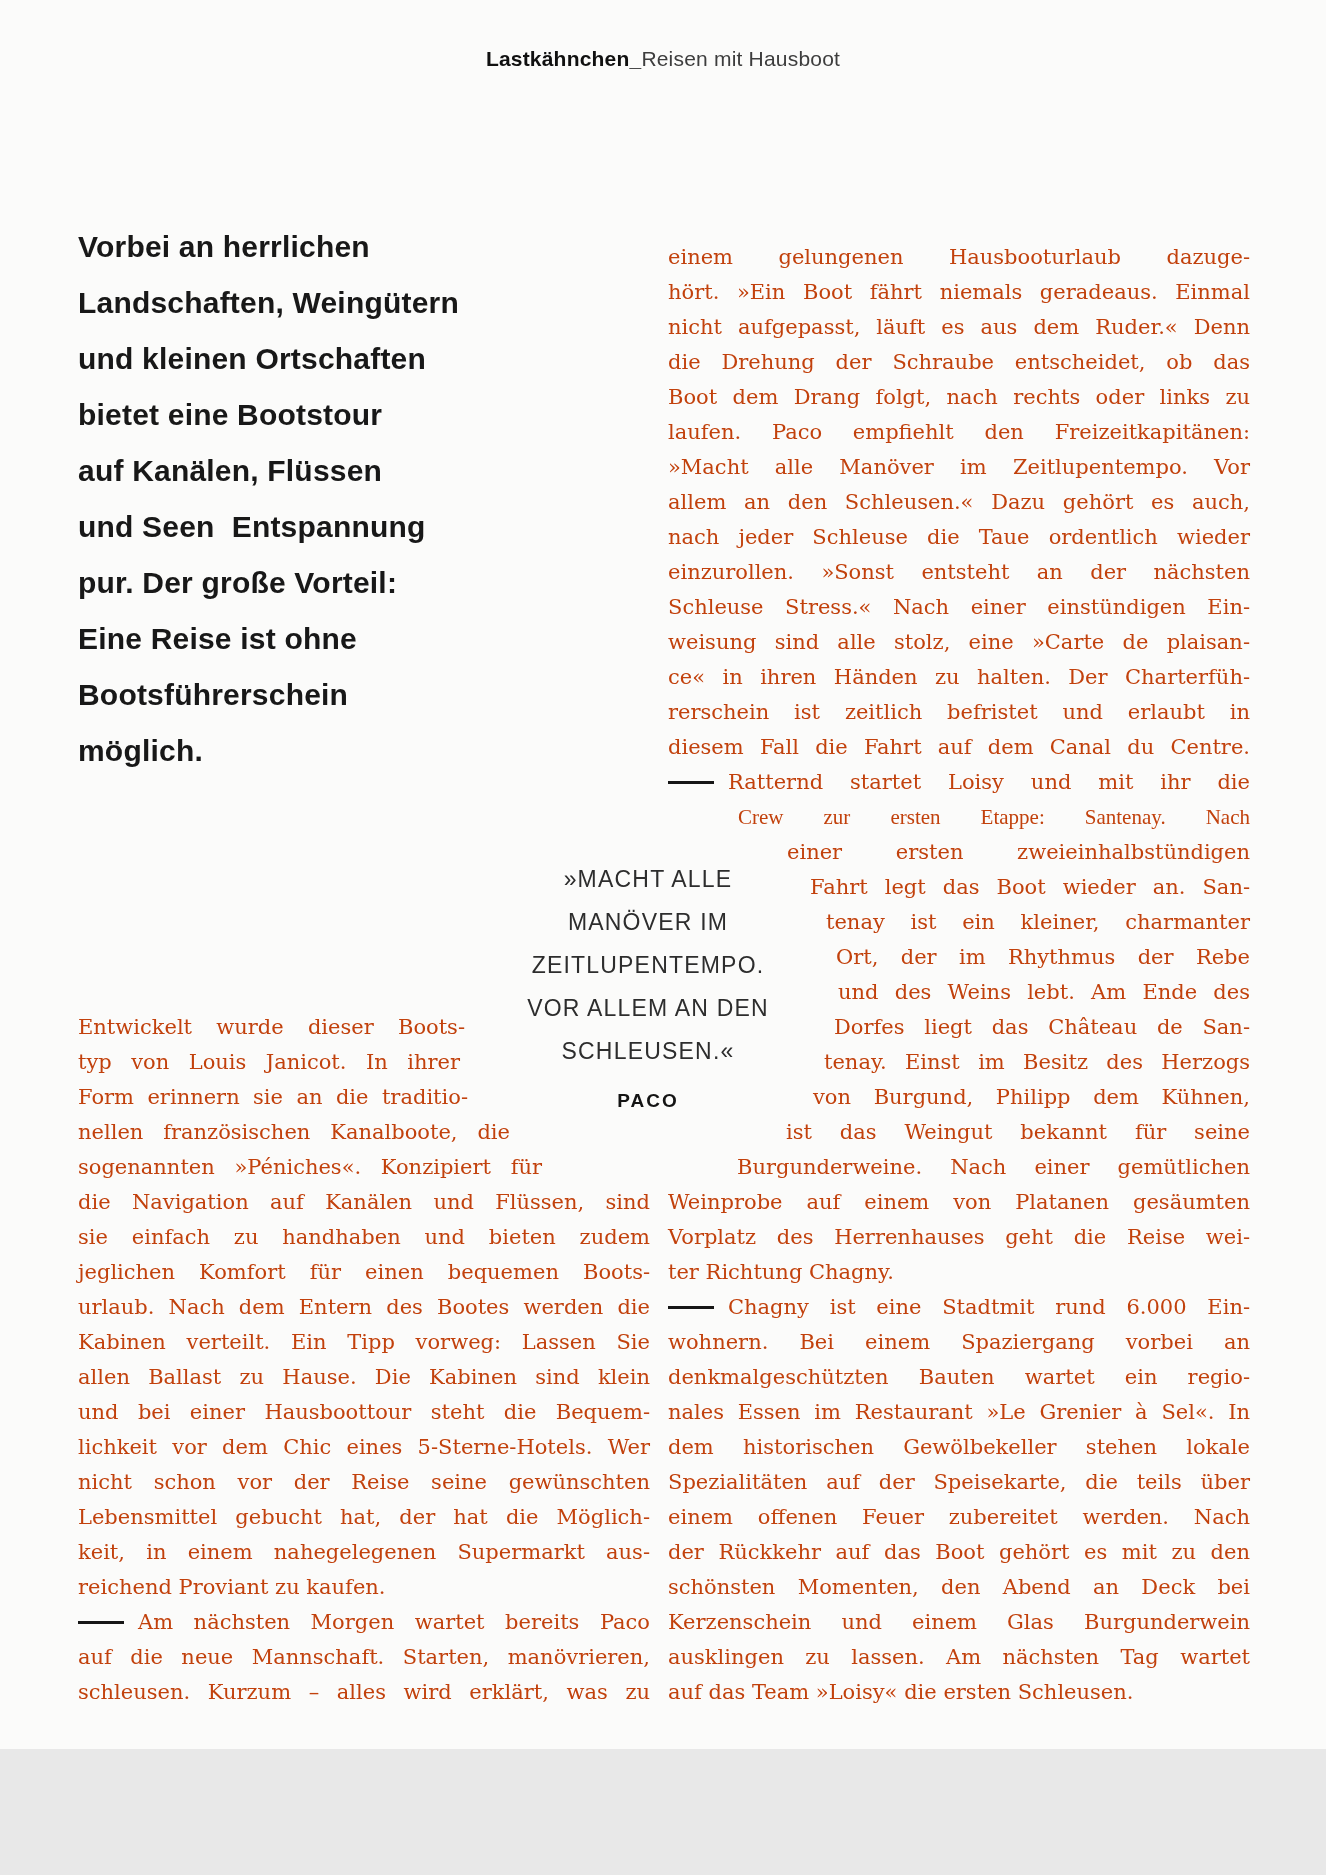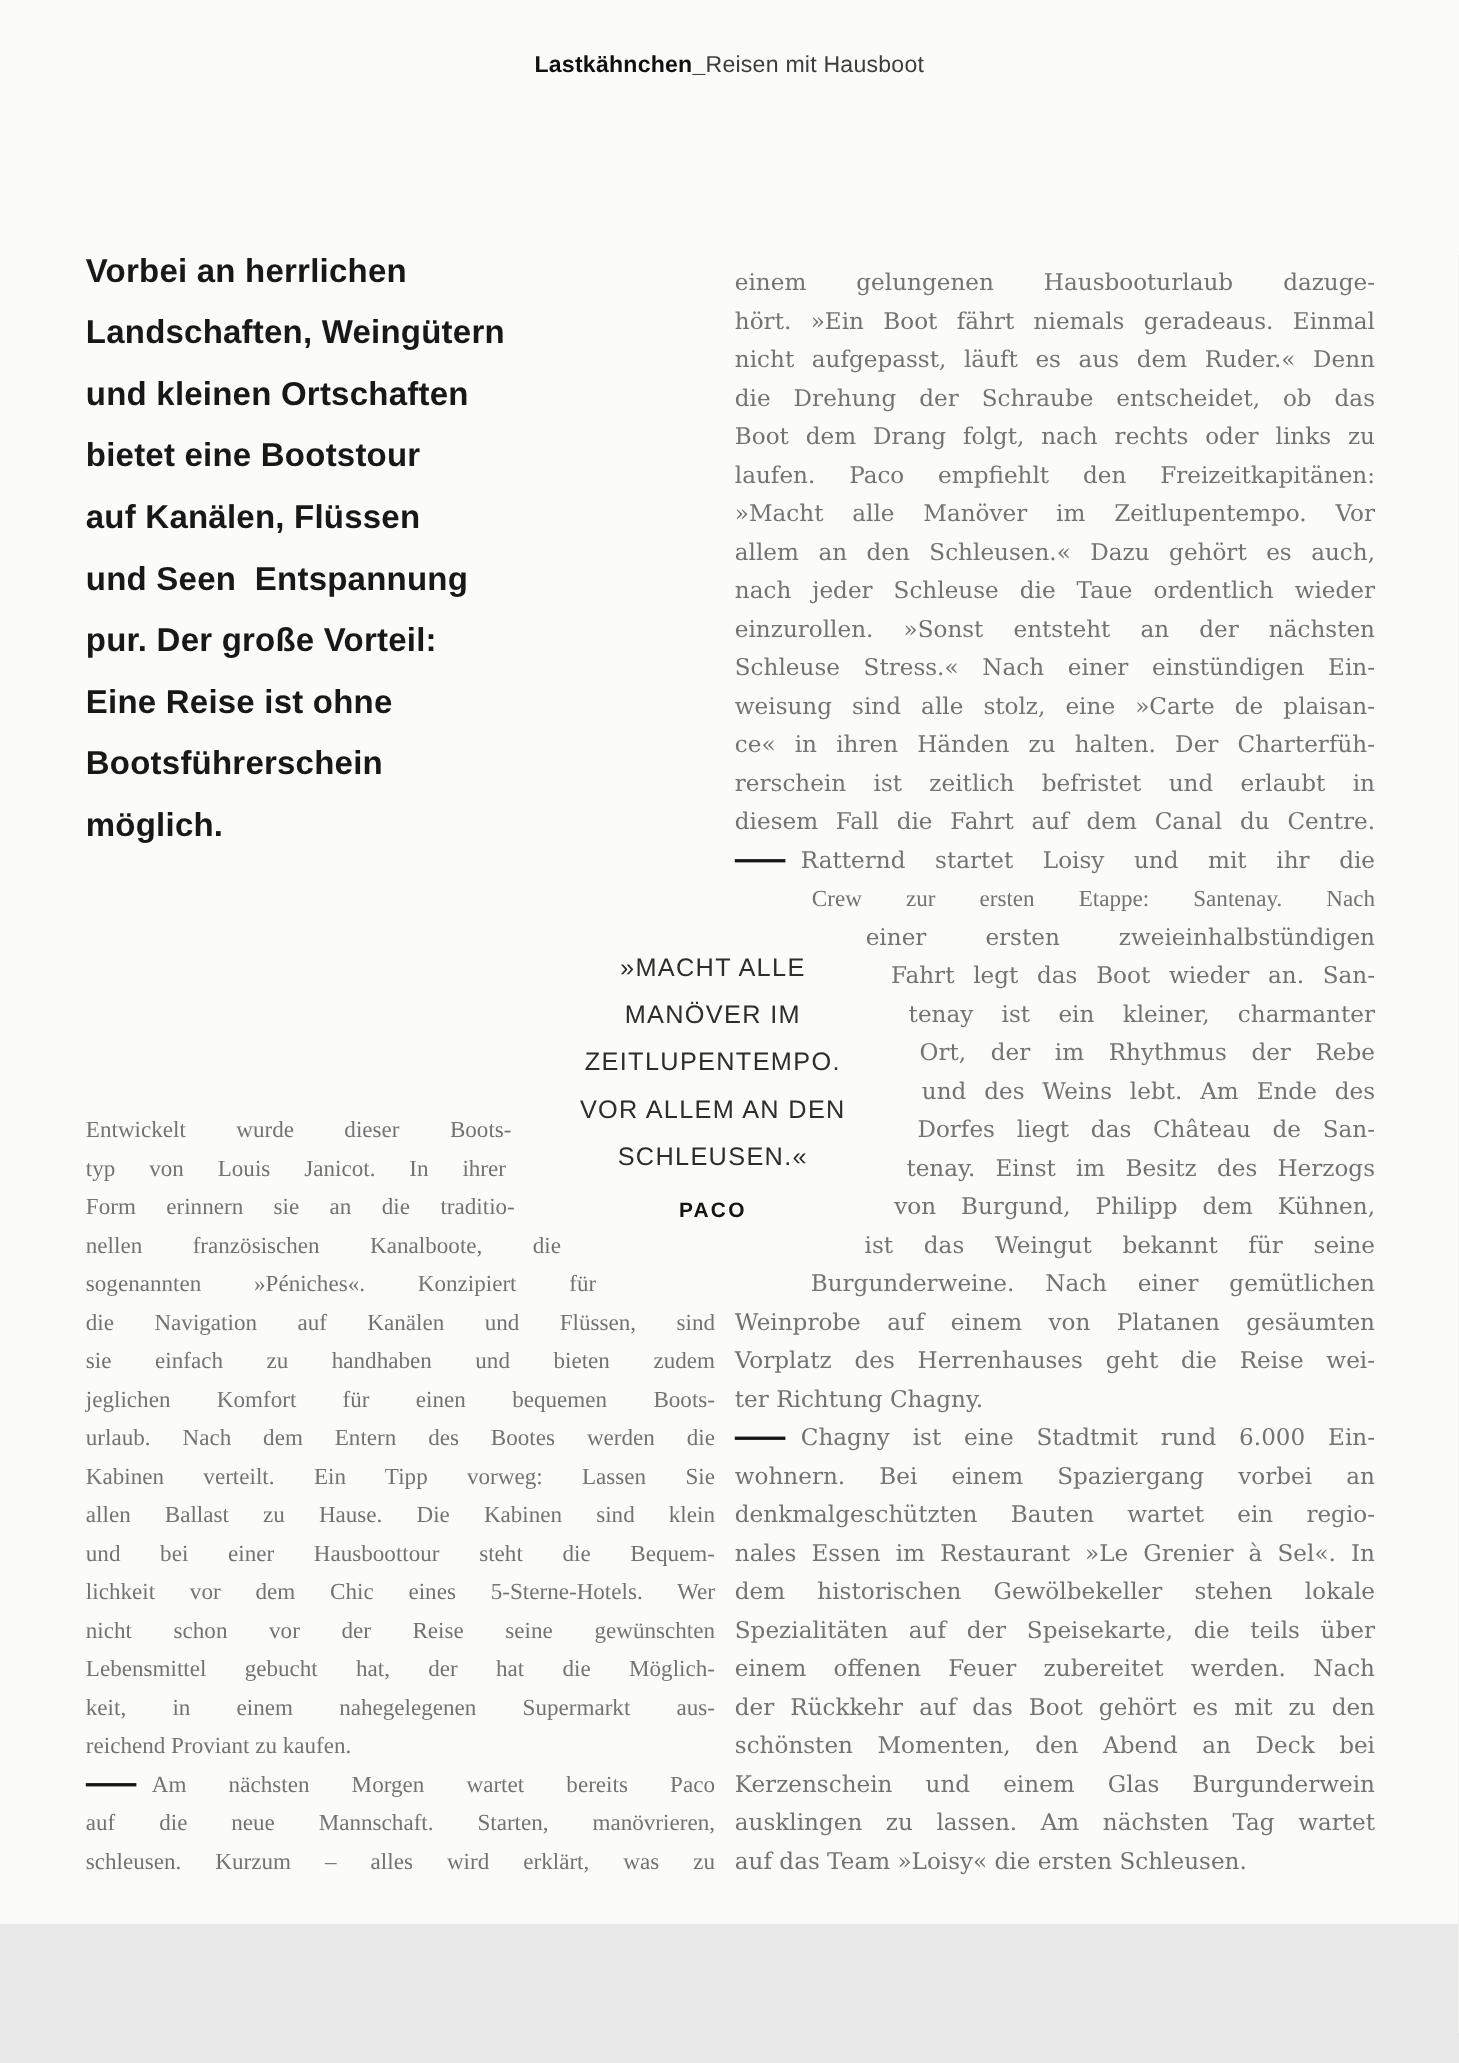--- a/index.html
+++ b/index.html
@@ -42,23 +42,23 @@
     color: #181818;
     letter-spacing: 0.2px;
   }
 
   
   .body-col {
     position: absolute;
     font-family: "DejaVu Serif", serif;
     font-size: 21px;
     line-height: 35px;
-    color: #737373;
-  }
-  .left-body  { left: 78px;  top: 1010px; width: 572px; font-family: Liberation Serif, serif; }
+    color: #c2410c;
+  }
+  .left-body  { left: 78px;  top: 1010px; width: 572px; }
   .right-body { left: 668px; top: 240px;  width: 582px; }
 
   .tl { white-space: normal; }
   .body-col .tl {
     text-align: justify;
     text-align-last: justify;
   }
   .body-col .tl.no-just {
     text-align: right;
     text-align-last: left;

